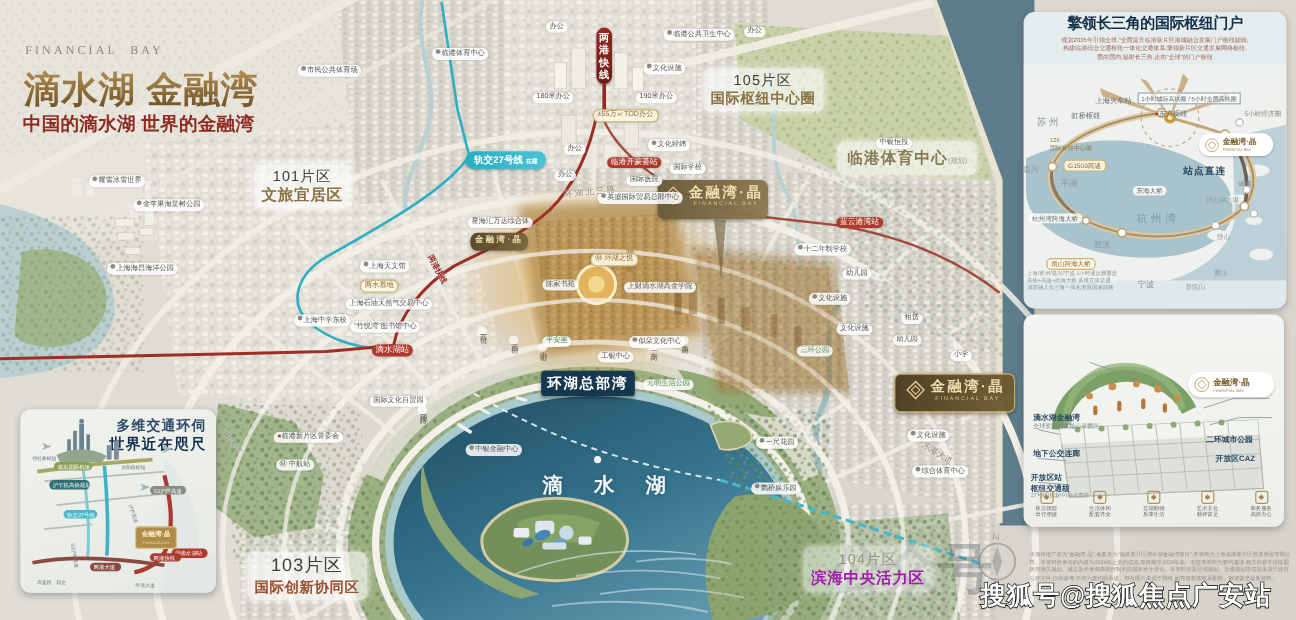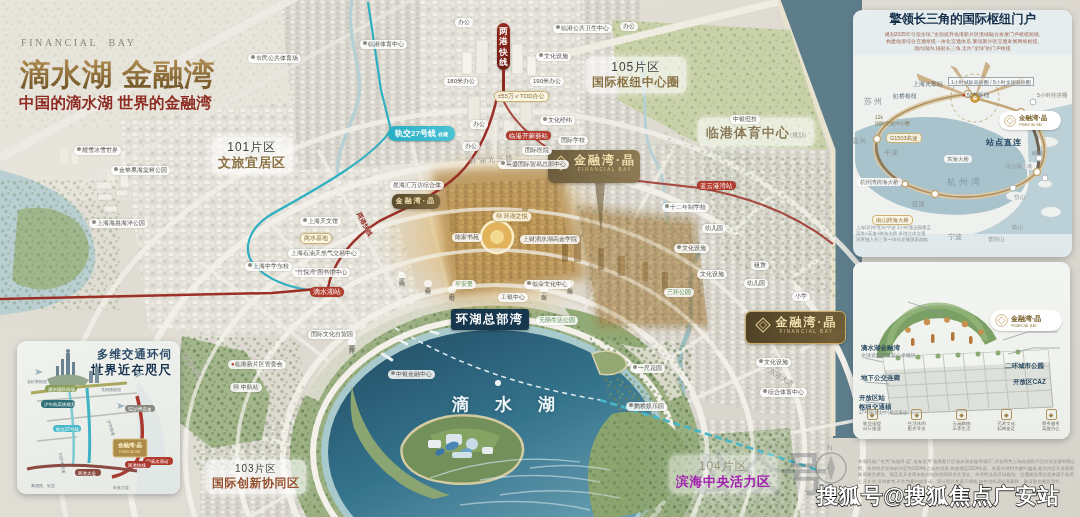--- a/index.html
+++ b/index.html
@@ -294,21 +294,21 @@
 
 <div class="abs" style="left:19px;top:93px;font-size:15.5px;font-weight:bold;color:#8e2b22;letter-spacing:0.2px;">中国的滴水湖 世界的金融湾</div>
 
 <div class="dist" style="left:212px;top:137px;">
       <div class="l1">101片区</div>
       <div class="l2">文旅宜居区</div>
     </div>
 
 
 <div class="dist" style="left:206px;top:460px;">
-      <div class="l1" style="font-size:10px;">103片区</div>
+      <div class="l1" style="font-size:15px;">103片区</div>
       <div class="l2" style="color:#96512f;font-size:12px;">国际创新协同区</div>
     </div>
 
 <div class="dist" style="left:670px;top:456px;background:rgba(255,255,255,.45);">
       <div class="l1" style="color:#98937b;">104片区</div>
       <div class="l2" style="color:#a21caf;">滨海中央活力区</div>
     </div>
 
 <div class="dist" style="left:586px;top:57px;">
       <div class="l1">105片区</div>

